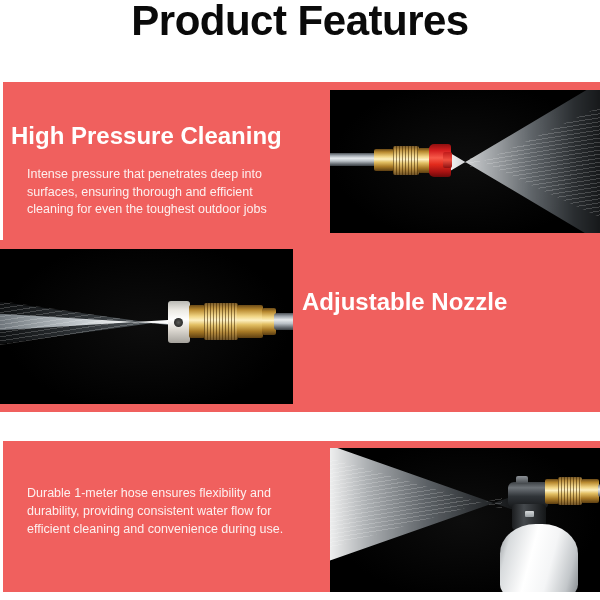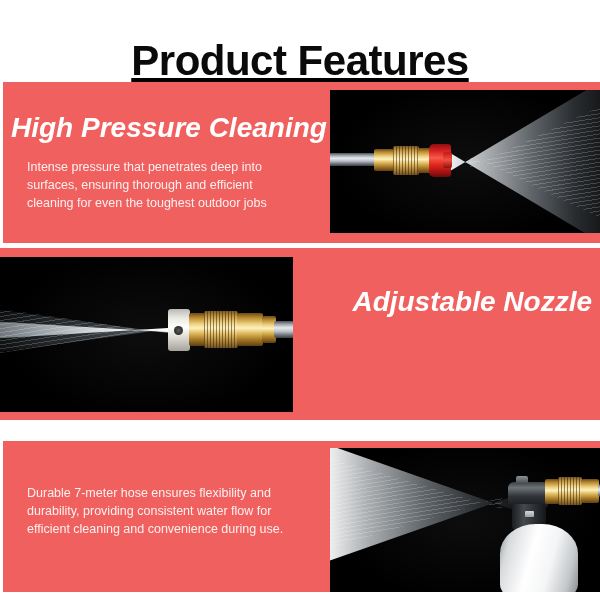--- a/index.html
+++ b/index.html
@@ -22,68 +22,66 @@
   }
 
   
   .title-bar {
     position: absolute;
     left: 0;
     top: 0;
     width: 600px;
     height: 82px;
     display: flex;
-    align-items: flex-end;
+    align-items: flex-start;
     justify-content: center;
     background: #ffffff;
-    text-decoration: underline;
   }
   .title-text {
     font-size: 42px;
     font-weight: bold;
     color: #0a0a0a;
     letter-spacing: -0.5px;
     line-height: 1;
     white-space: nowrap;
   }
 
   
   .panel {
     position: absolute;
     background: #F0605E;
     overflow: hidden;
     box-sizing: border-box;
   }
   #panel-1 { left: 3px; top: 82px;  width: 597px; height: 161px; }
-  #panel-2 { left: 0px; top: 248px; width: 600px; height: 172px; text-align: right; }
+  #panel-2 { left: 0px; top: 240px; width: 600px; height: 172px; }
   #panel-3 { left: 3px; top: 441px; width: 597px; height: 151px; }
 
   .panel-inner {
     position: relative;
     width: 100%;
     height: 100%;
   }
 
   
   .text-block {
     position: absolute;
     box-sizing: border-box;
   }
   #panel-1 .text-block { left: 8px;   top: 26px; width: 305px; }
   #panel-2 .text-block { left: 302px; top: 34px; width: 290px; }
   #panel-3 .text-block { left: 8px;   top: 28px; width: 300px; }
 
   .feature-title {
-    font-size: 28px;
+    font-size: 24px;
     font-weight: bold;
     color: #ffffff;
     line-height: 1.12;
-    margin: 4px 0 5px 0;
+    margin: 15px 0 5px 0;
     white-space: nowrap;
-    font-style: italic;
   }
   .feature-desc {
     font-size: 12.5px;
     font-weight: normal;
     color: #fdf0ef;
     line-height: 1.42;
     margin: 16px;
   }
 
   
@@ -300,21 +298,21 @@
         <h2 class="feature-title">Adjustable Nozzle</h2>
       </div>
 
     </div>
   </div>
 
   <div class="panel" id="panel-3">
     <div class="panel-inner">
 
       <div class="text-block">
-        <p class="feature-desc">Durable 7-meter hose ensures flexibility and durability, providing consistent water flow for efficient cleaning and convenience during use.</p>
+        <p class="feature-desc">Durable 1-meter hose ensures flexibility and durability, providing consistent water flow for efficient cleaning and convenience during use.</p>
       </div>
 
       <div class="photo" id="photo-3">
         <div class="photo-scene"></div>
 
         <div class="spray-fan left" style="left:-4px; top:-4px; width:188px; height:118px;"></div>
         <div class="spray-streaks" style="left:0px; top:6px; width:172px; height:98px;
                     clip-path:polygon(100% 44%, 100% 56%, 0% 4%, 0% 96%);"></div>
 
         <div class="cannon-head" style="left:178px; top:34px; width:40px; height:26px;"></div>

